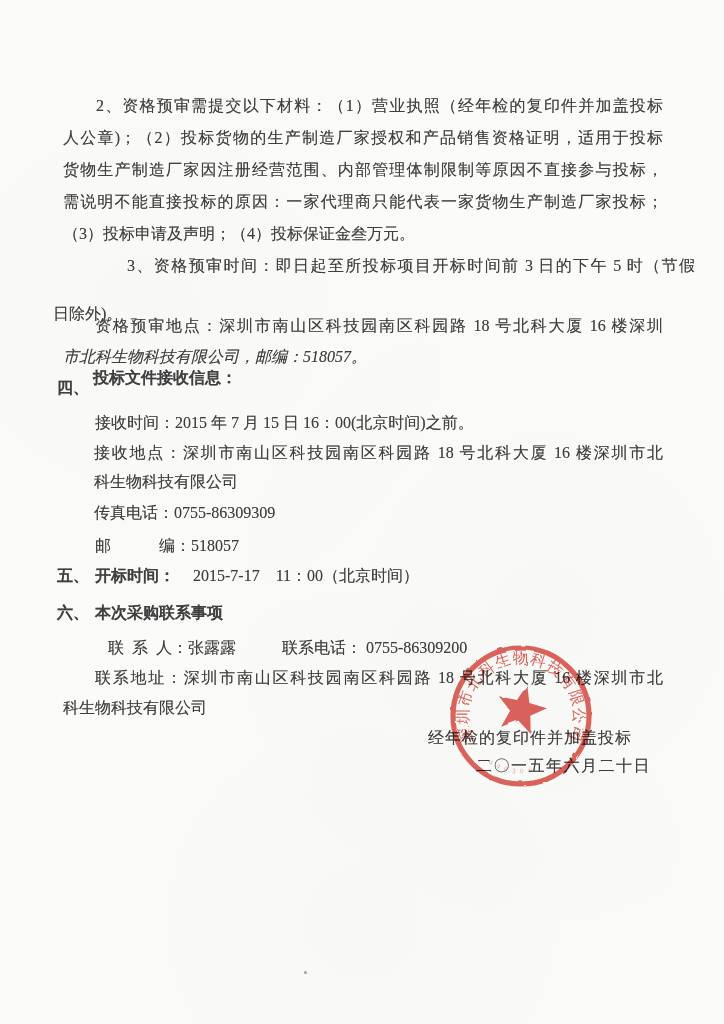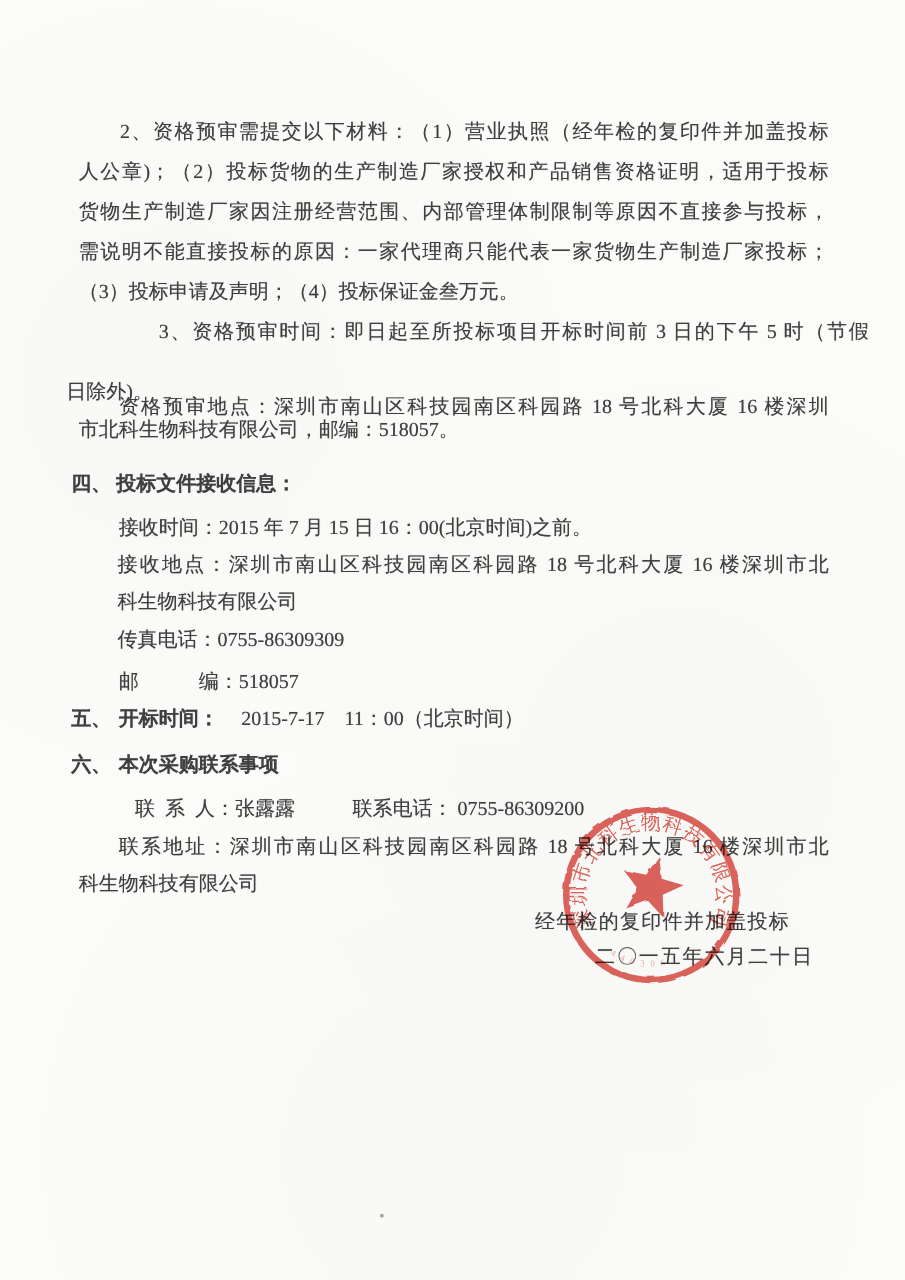--- a/index.html
+++ b/index.html
@@ -40,23 +40,23 @@
 
   <div id="text-layer">
       <div class="seg just" style="left: 96px; top: 96px; width: 567px;">2、资格预审需提交以下材料：（1）营业执照（经年检的复印件并加盖投标</div>
       <div class="seg just" style="left: 63px; top: 128px; width: 600px;">人公章)；（2）投标货物的生产制造厂家授权和产品销售资格证明，适用于投标</div>
       <div class="seg just" style="left: 63px; top: 160px; width: 600px;">货物生产制造厂家因注册经营范围、内部管理体制限制等原因不直接参与投标，</div>
       <div class="seg just" style="left: 63px; top: 192px; width: 600px;">需说明不能直接投标的原因：一家代理商只能代表一家货物生产制造厂家投标；</div>
       <div class="seg" style="left: 63px; top: 224px;">（3）投标申请及声明；（4）投标保证金叁万元。</div>
       <div class="seg just" style="left: 95px; top: 256px; width: 568px; margin-left: 32px;">3、资格预审时间：即日起至所投标项目开标时间前 3 日的下午 5 时（节假</div>
       <div class="seg" style="left: 53px; top: 288px; margin-top: 16px;">日除外)。</div>
       <div class="seg just" style="left: 95px; top: 316px; width: 568px;">资格预审地点：深圳市南山区科技园南区科园路 18 号北科大厦 16 楼深圳</div>
-      <div class="seg" style="left: 63px; top: 335px;">市北科生物科技有限公司，邮编：518057。</div>
+      <div class="seg" style="left: 63px; top: 347px; font-style: italic;">市北科生物科技有限公司，邮编：518057。</div>
       <div class="seg bold" style="left: 57px; top: 378px;">四、</div>
-      <div class="seg bold" style="left: 93px; top: 378px;">投标文件接收信息：</div>
+      <div class="seg bold" style="left: 93px; top: 368px;">投标文件接收信息：</div>
       <div class="seg" style="left: 95px; top: 413px;">接收时间：2015 年 7 月 15 日 16：00(北京时间)之前。</div>
       <div class="seg just" style="left: 94px; top: 443px; width: 569px;">接收地点：深圳市南山区科技园南区科园路 18 号北科大厦 16 楼深圳市北</div>
       <div class="seg" style="left: 94px; top: 472px;">科生物科技有限公司</div>
       <div class="seg" style="left: 94px; top: 503px;">传真电话：0755-86309309</div>
       <div class="seg" style="left: 95px; top: 536px;">邮　　　编：518057</div>
       <div class="seg bold" style="left: 57px; top: 566px;">五、</div>
       <div class="seg bold" style="left: 95px; top: 566px;">开标时间：</div>
       <div class="seg" style="left: 193px; top: 566px;">2015-7-17　11：00（北京时间）</div>
       <div class="seg bold" style="left: 57px; top: 603px;">六、</div>
       <div class="seg bold" style="left: 95px; top: 603px; text-align: right;">本次采购联系事项</div>

